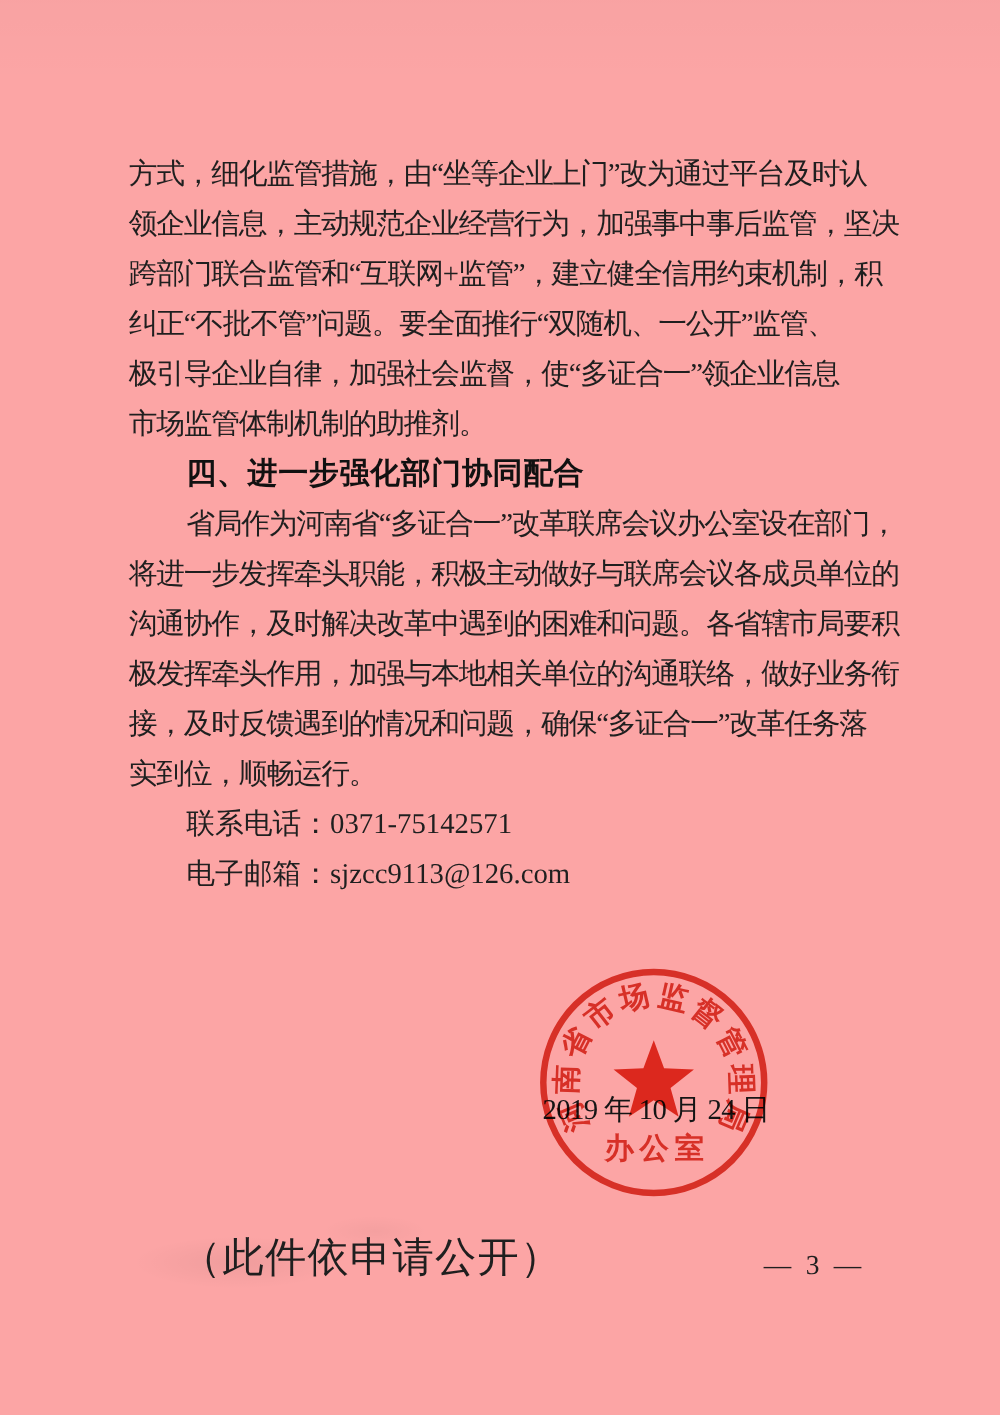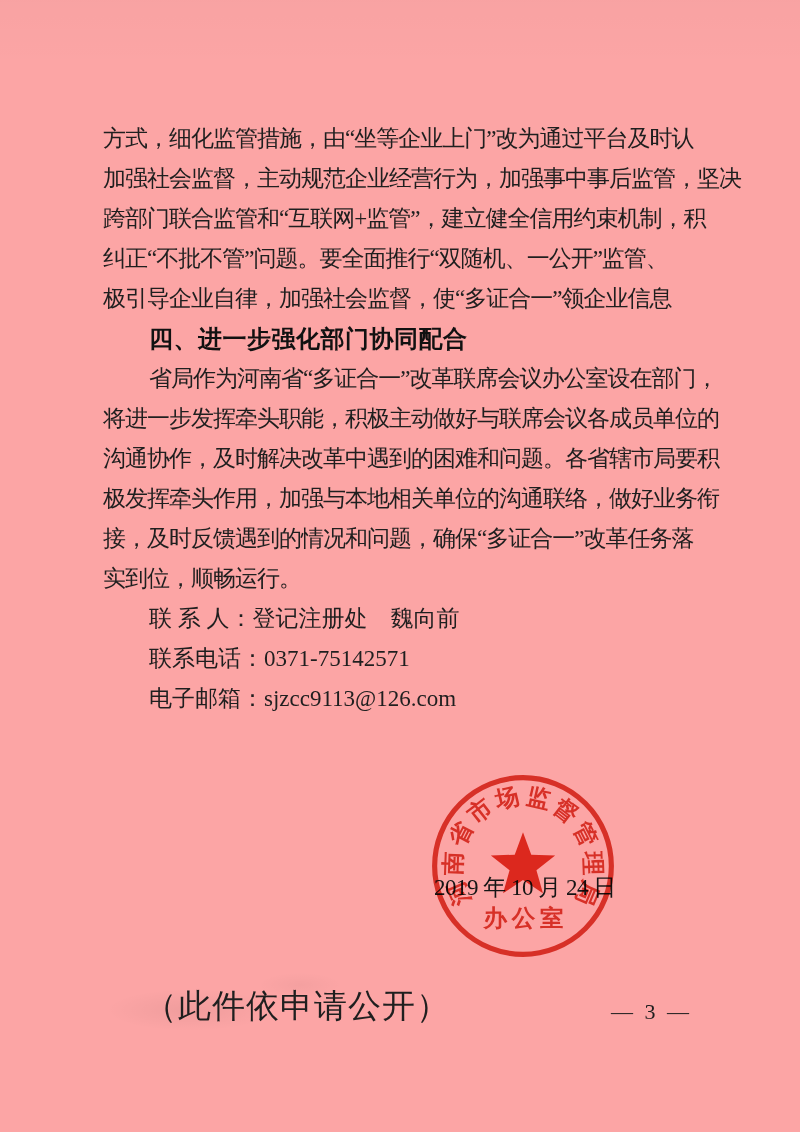--- a/index.html
+++ b/index.html
@@ -100,35 +100,35 @@
     white-space: nowrap;
   }
 </style>
 </head>
 <body>
 
 <div class="page">
 
   <div class="doc-body">
     <div class="line">方式，细化监管措施，由“坐等企业上门”改为通过平台及时认</div>
-    <div class="line">加强社会监督，主动规范企业经营行为，加强事中事后监管，坚决</div>
+    <div class="line">领企业信息，主动规范企业经营行为，加强事中事后监管，坚决</div>
     <div class="line">跨部门联合监管和“互联网+监管”，建立健全信用约束机制，积</div>
     <div class="line">纠正“不批不管”问题。要全面推行“双随机、一公开”监管、</div>
     <div class="line">极引导企业自律，加强社会监督，使“多证合一”领企业信息</div>
+    <div class="line">市场监管体制机制的助推剂。</div>
 
     <div class="line heading indent">四、进一步强化部门协同配合</div>
 
     <div class="line indent">省局作为河南省“多证合一”改革联席会议办公室设在部门，</div>
     <div class="line">将进一步发挥牵头职能，积极主动做好与联席会议各成员单位的</div>
     <div class="line">沟通协作，及时解决改革中遇到的困难和问题。各省辖市局要积</div>
     <div class="line">极发挥牵头作用，加强与本地相关单位的沟通联络，做好业务衔</div>
     <div class="line">接，及时反馈遇到的情况和问题，确保“多证合一”改革任务落</div>
     <div class="line">实到位，顺畅运行。</div>
 
-    <div class="line contact indent">联 系 人：登记注册处　魏向前</div>
     <div class="line contact indent">联系电话：0371-75142571</div>
     <div class="line contact indent">电子邮箱：sjzcc9113@126.com</div>
   </div>
 
   <div class="issue-date">2019 年 10 月 24 日</div>
 
   <div class="seal">
     <svg viewBox="0 0 200 200">
       <circle cx="100" cy="100" r="94" fill="none" stroke="#d7392a" stroke-width="5.5"></circle>
       <polygon fill="#dd2c1c" points="100,64 108.8,87.9 134.2,88.9 114.3,104.6 121.2,129.1 100,115 78.8,129.1 85.7,104.6 65.8,88.9 91.2,87.9"></polygon>

